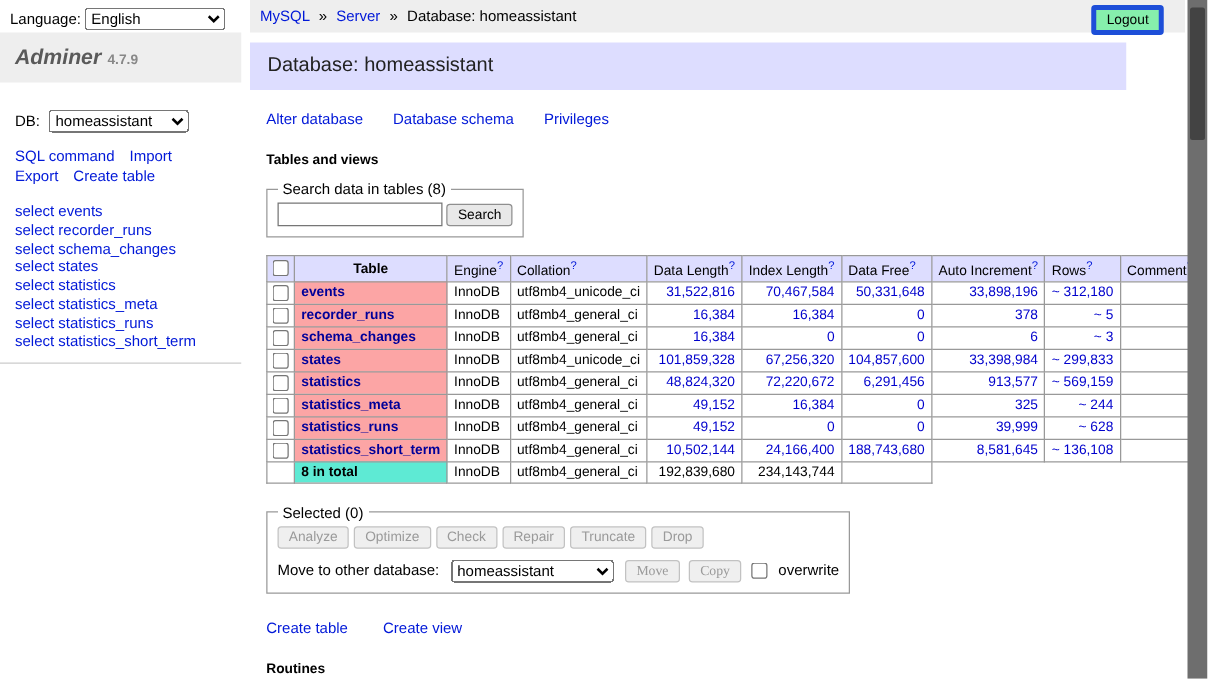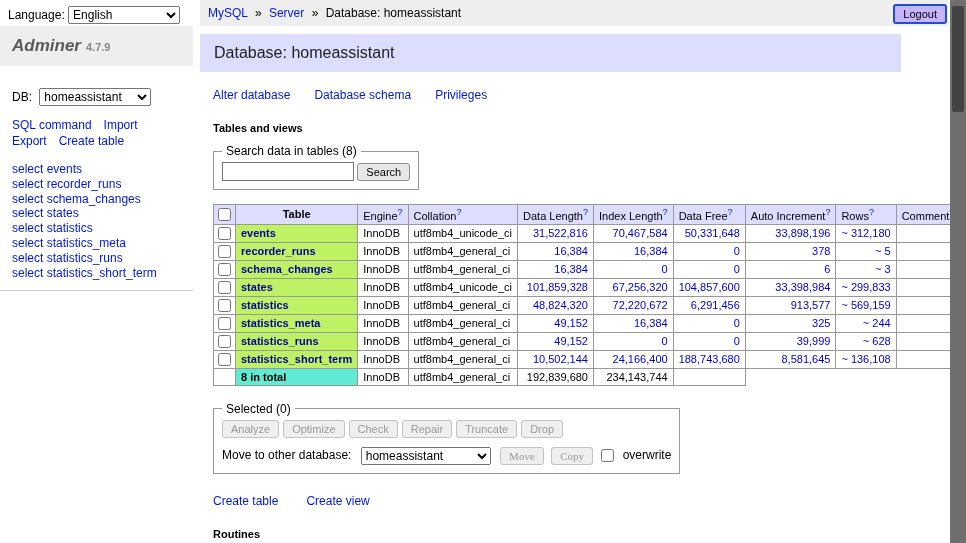--- a/index.html
+++ b/index.html
@@ -17,23 +17,23 @@
 
   
   #breadcrumb {
     position: absolute; left: 200px; top: 0; width: 748px; height: 26px;
     background: #eeeeee; line-height: 26px; padding: 0 8px; white-space: nowrap;
   }
   #breadcrumb .sep { color: #000; margin: 0 4px; }
 
   
   #logout-btn {
-    position: absolute; top: 4px; right: 19px;
+    position: absolute; top: 4px; right: 35px;
     font-size: 11px; padding: 2px 8px; font-family: "Liberation Sans", sans-serif;
-    background: #c4b5fd; border: 2px solid #1d4ed8; border-radius: 3px; cursor: pointer;
+    background: #86efac; border: 4px solid #1d4ed8; border-radius: 3px; cursor: pointer;
   }
 
   
   #sidebar { position: absolute; left: 0; top: 26px; width: 193px; }
   #sidebar h1 {
     margin: 0; background: #eeeeee; padding: 10px 12px;
     font-size: 17px; font-weight: bold; font-style: italic; color: #5a5a5a;
   }
   #sidebar h1 .version { font-size: 11px; font-style: normal; color: #888; margin-left: 5px; }
   .db-row { padding: 22px 12px 6px; }
@@ -67,21 +67,21 @@
     vertical-align: middle;
   }
   .btn[disabled] { color: #9a9a9a; border-color: #c2c2c2; background: #efefef; }
 
   
   table { border-collapse: collapse; font-size: 11px; margin-top: 14px; white-space: nowrap; }
   th, td { border: 1px solid #999; padding: 2px 5px; height: 15px; }
   thead th { background: #ddddff; font-weight: normal; text-align: left; }
   thead th.tname { font-weight: bold; text-align: center; }
   thead th.cb-cell, td.cb-cell { text-align: center; padding: 1px 3px; }
-  tbody th { background: #bef264; text-align: left; font-weight: bold; }
+  tbody th { background: #fca5a5; text-align: left; font-weight: bold; }
   tbody th a { color: #000099; font-weight: bold; }
   td.num { text-align: right; color: #0000cc; }
   tr.total th { background: #5eead4; }
   tr.total td.num { color: #000; }
   sup.help { font-size: 9px; color: #0018d8; cursor: pointer; }
   input[type="checkbox"] { margin: 1px; vertical-align: middle; }
   td.comment-cell { min-width: 50px; }
 
   
   #selected-fieldset { margin-top: 16px; }

